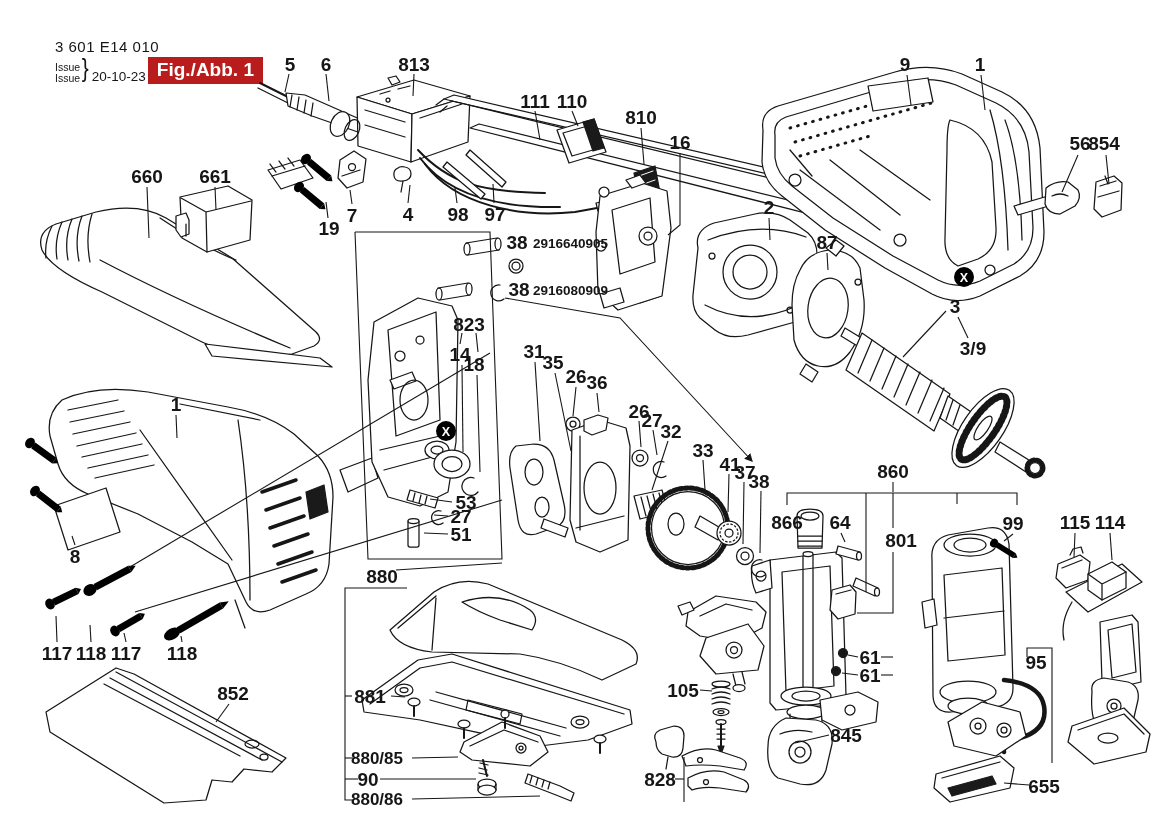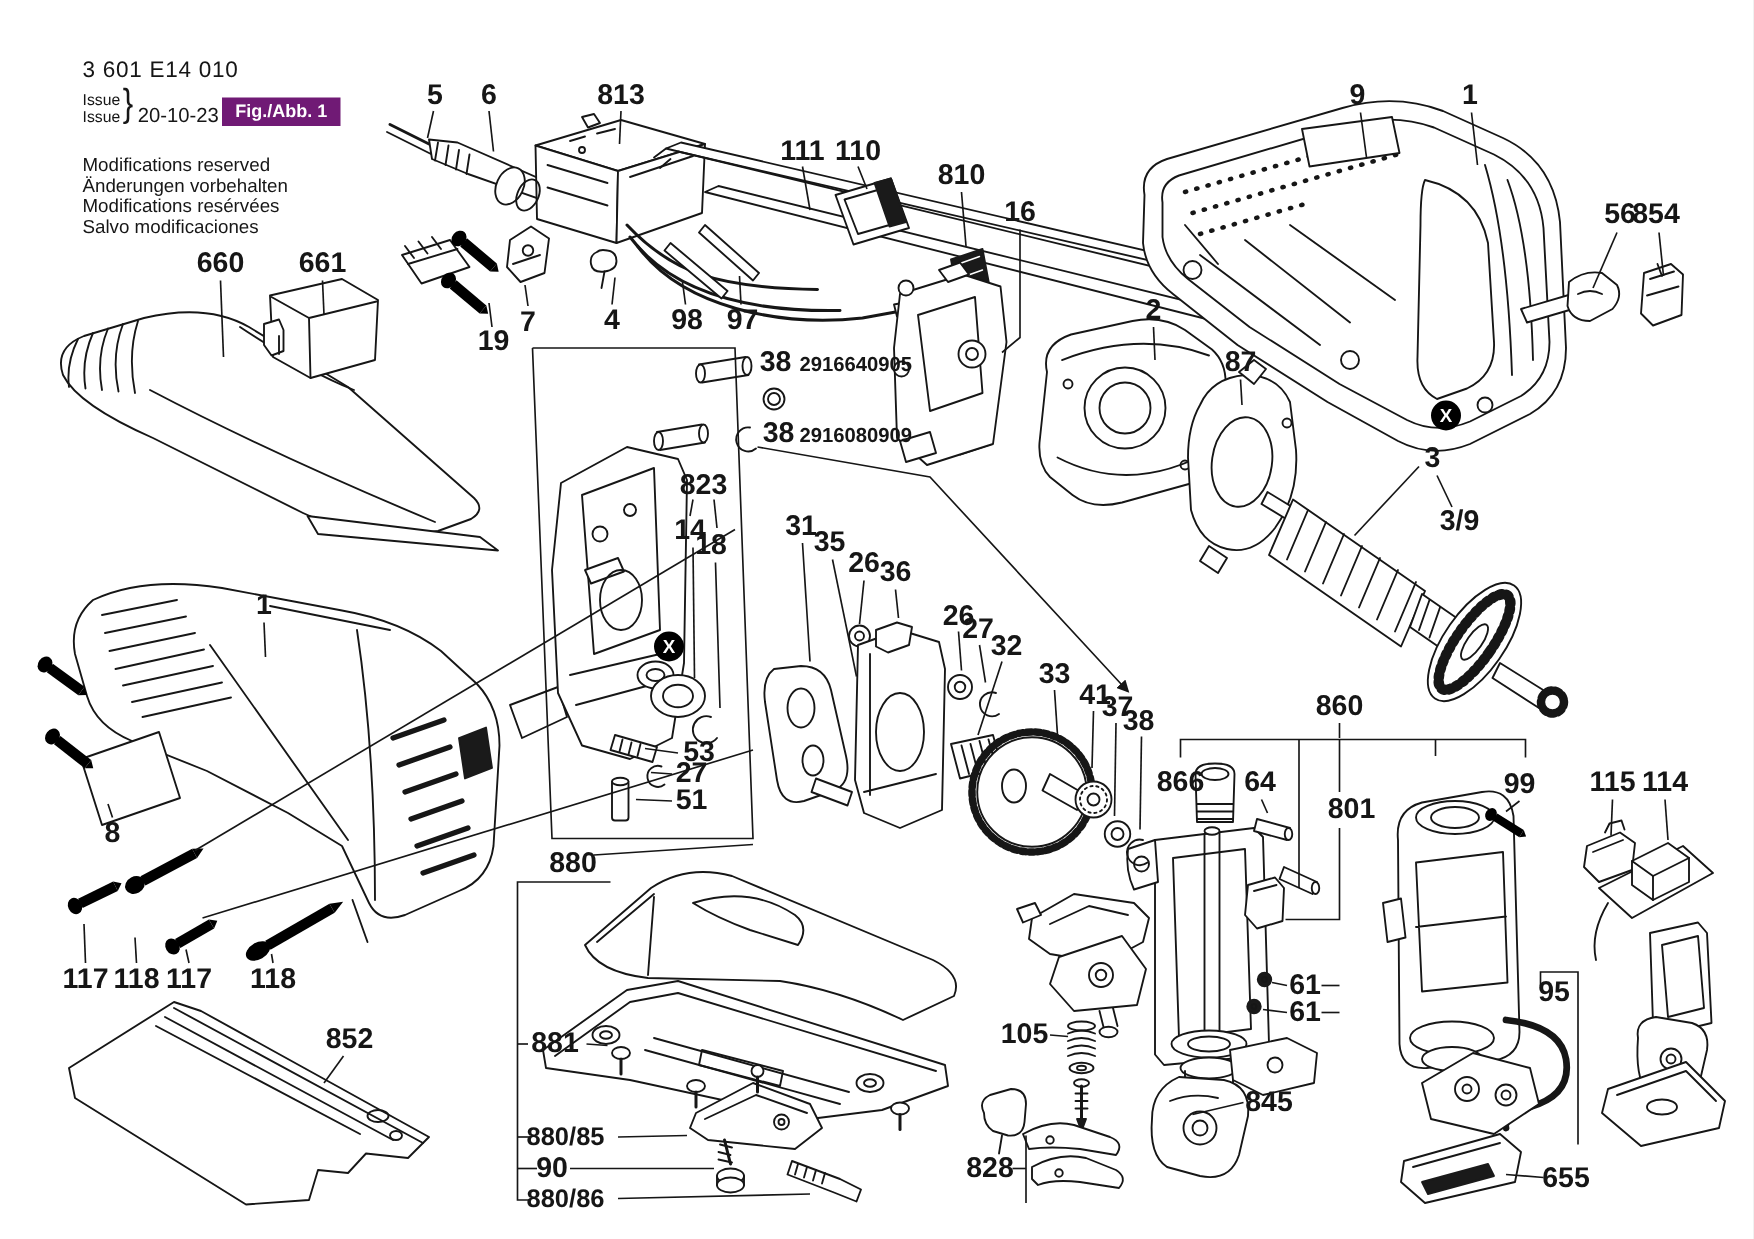--- a/index.html
+++ b/index.html
@@ -6,21 +6,21 @@
   #page{position:relative;width:1169px;height:826px;background:#ffffff;overflow:hidden;
         font-family:"Liberation Sans", sans-serif;color:#161616;}
   #stage{position:absolute;left:0;top:0;width:1169px;height:826px;}
   
   .hdr{position:absolute;left:55px;top:38px;}
   .pn{font-size:15px;letter-spacing:.5px;}
   .issue-row{display:flex;align-items:flex-end;margin-top:3px;height:26px;}
   .is-labels{display:flex;flex-direction:column;font-size:10.5px;line-height:11px;}
   .brace{font-size:26px;font-weight:300;margin:0 2px 0 1px;transform:scaleX(.8);}
   .date{font-size:13.5px;margin-right:2px;}
-  .figbox{background:#701a75;color:#fff;font-weight:bold;font-size:12px;padding:2px 9px 3px 9px;}
+  .figbox{background:#b91c1c;color:#fff;font-weight:bold;font-size:19px;padding:2px 9px 3px 9px;}
   .notes{margin-top:20px;font-size:12.5px;line-height:13.5px;}
   
   svg text{font-family:"Liberation Sans",sans-serif;font-weight:bold;fill:#161616;}
   #art path,#art line,#art ellipse,#art circle,#art polygon,#art polyline,#art rect
     {stroke:#161616;fill:none;stroke-width:1.25;stroke-linejoin:round;stroke-linecap:round;}
   #art .wf{fill:#ffffff;}
   #art .blk{fill:#1a1a1a;stroke:#1a1a1a;}
   #art .wln{stroke:#ffffff;stroke-width:1;}
   #art .w2{stroke-width:2;}
   #art .dots{stroke-dasharray:.8 7;stroke-width:3;}
@@ -36,26 +36,20 @@
   <div class="hdr">
     <div class="pn">3 601 E14 010</div>
     <div class="issue-row">
       <div class="is-labels">
         <span>Issue</span>
         <span>Issue</span>
       </div>
       <div class="brace">}</div>
       <div class="date">20-10-23</div>
       <div class="figbox">Fig./Abb. 1</div>
-    </div>
-    <div class="notes">
-      <div>Modifications reserved</div>
-      <div>Änderungen vorbehalten</div>
-      <div>Modifications resérvées</div>
-      <div>Salvo modificaciones</div>
     </div>
   </div>
 
   <svg id="stage" viewBox="0 0 1169 826">
     <defs>
       <marker id="arr" viewBox="0 0 10 10" refX="8.5" refY="5" markerWidth="7.5" markerHeight="7.5" orient="auto">
         <path d="M0,0 L10,5 L0,10 Z" fill="#161616"></path>
       </marker>
       <g id="scr">
         <path class="wf" d="M4,-3.5 L30,-3.5 L30,3.5 L4,3.5 Z"></path>

